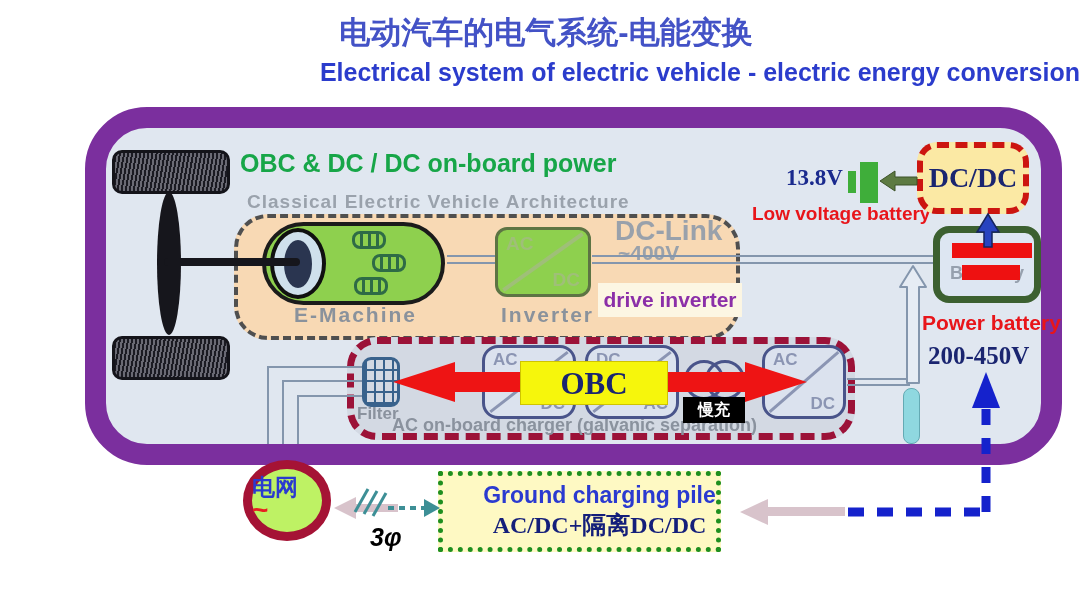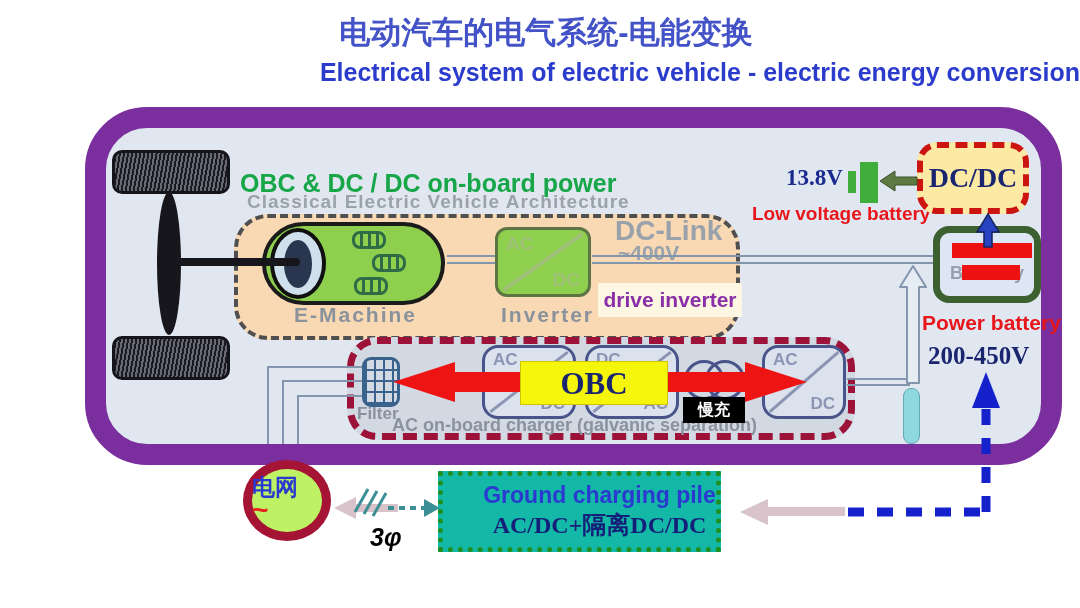--- a/index.html
+++ b/index.html
@@ -11,21 +11,21 @@
   .title-cn{top:12px;left:0;width:100%;text-align:center;font-size:31px;font-weight:bold;color:#4352c6;padding-left:12px;}
   .title-en{top:58px;left:0;width:100%;text-align:right;font-size:25px;font-weight:bold;color:#2b3ccc;}
 
   .car{left:85px;top:107px;width:977px;height:358px;border:21px solid #7b2f9e;border-radius:62px;background:#e0e7f0;}
 
   .tire{left:112px;width:118px;height:44px;border:3px solid #14141a;border-radius:10px;
         background:repeating-linear-gradient(100deg,#1a1a22 0 2px,#6a6a74 2px 4px);}
   .tire.front{top:150px;} .tire.rear{top:336px;}
   .axle{left:157px;top:192px;width:24px;height:143px;background:#16161c;border-radius:50%;}
 
-  .heading-green{left:240px;top:149px;font-size:25px;font-weight:bold;color:#17a648;margin-top:20px;}
+  .heading-green{left:240px;top:149px;font-size:25px;font-weight:bold;color:#17a648;}
   .arch-label{left:247px;top:191px;font-size:19px;font-weight:bold;color:#9aa2ac;letter-spacing:1px;}
 
   .ev-box{left:234px;top:214px;width:506px;height:126px;background:#f8d9b4;border:4px dashed #4f4f4f;border-radius:34px;}
 
   .emachine{left:262px;top:222px;width:183px;height:83px;background:#8ed04e;border:4px solid #1b1b1b;border-radius:42px;}
   .ring{left:270px;top:228px;width:56px;height:71px;background:#cfe0ec;border:4px solid #101010;border-radius:50%;}
   .core{left:284px;top:240px;width:28px;height:48px;background:#2a3550;border-radius:50%;}
   .coil{width:34px;height:18px;border:3px solid #2e6b46;border-radius:8px;background:#8ed04e;
         background-image:repeating-linear-gradient(90deg,transparent 0 5px,#2e6b46 5px 8px);}
   .coil.c1{left:352px;top:231px;} .coil.c2{left:372px;top:254px;} .coil.c3{left:354px;top:277px;}
@@ -75,21 +75,21 @@
   .obc-caption{left:392px;top:415px;font-size:18px;font-weight:bold;color:#8a929e;z-index:1;white-space:nowrap;}
 
   .charge-port{left:903px;top:388px;width:17px;height:56px;background:#8fd8e0;border:1px solid #64aab4;border-radius:8px;}
 
   .grid-node{left:243px;top:460px;width:88px;height:81px;border:9px solid #a51335;border-radius:50%;background:#bef264;
              text-align:left;z-index:2;}
   .grid-node .gl{margin-top:6px;font-size:23px;font-weight:bold;color:#2a3ad0;line-height:24px;}
   .grid-node .gw{font-size:28px;font-weight:bold;color:#e82020;line-height:22px;}
   .phase-label{left:370px;top:523px;font-size:25px;font-weight:bold;font-style:italic;color:#000000;}
 
-  .pile{left:438px;top:471px;width:283px;height:81px;border:5px dotted #1f8f1f;background:#14b8a6;text-align:center;z-index:2;padding-left:40px;}
+  .pile{left:438px;top:471px;width:283px;height:81px;border:5px dotted #1f8f1f;background:#fef9c3;text-align:center;z-index:2;padding-left:40px;}
   .pile .p1{margin-top:5px;font-size:23px;font-weight:bold;color:#2a3ad0;line-height:28px;}
   .pile .p2{font-size:24px;font-weight:bold;color:#141f7a;line-height:32px;}
 
   .overlay{left:0;top:0;width:1080px;height:608px;z-index:5;pointer-events:none;}
 </style>
 </head>
 <body>
 
 <div class="canvas">
 

